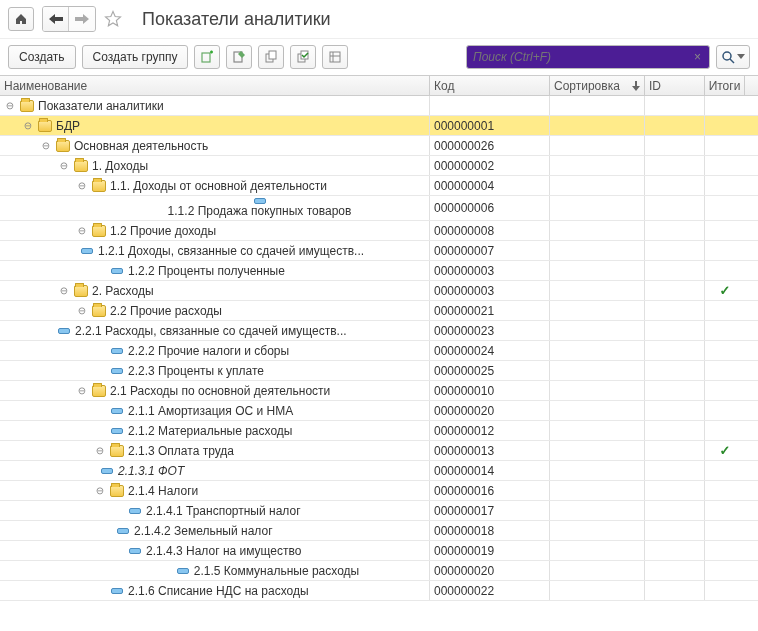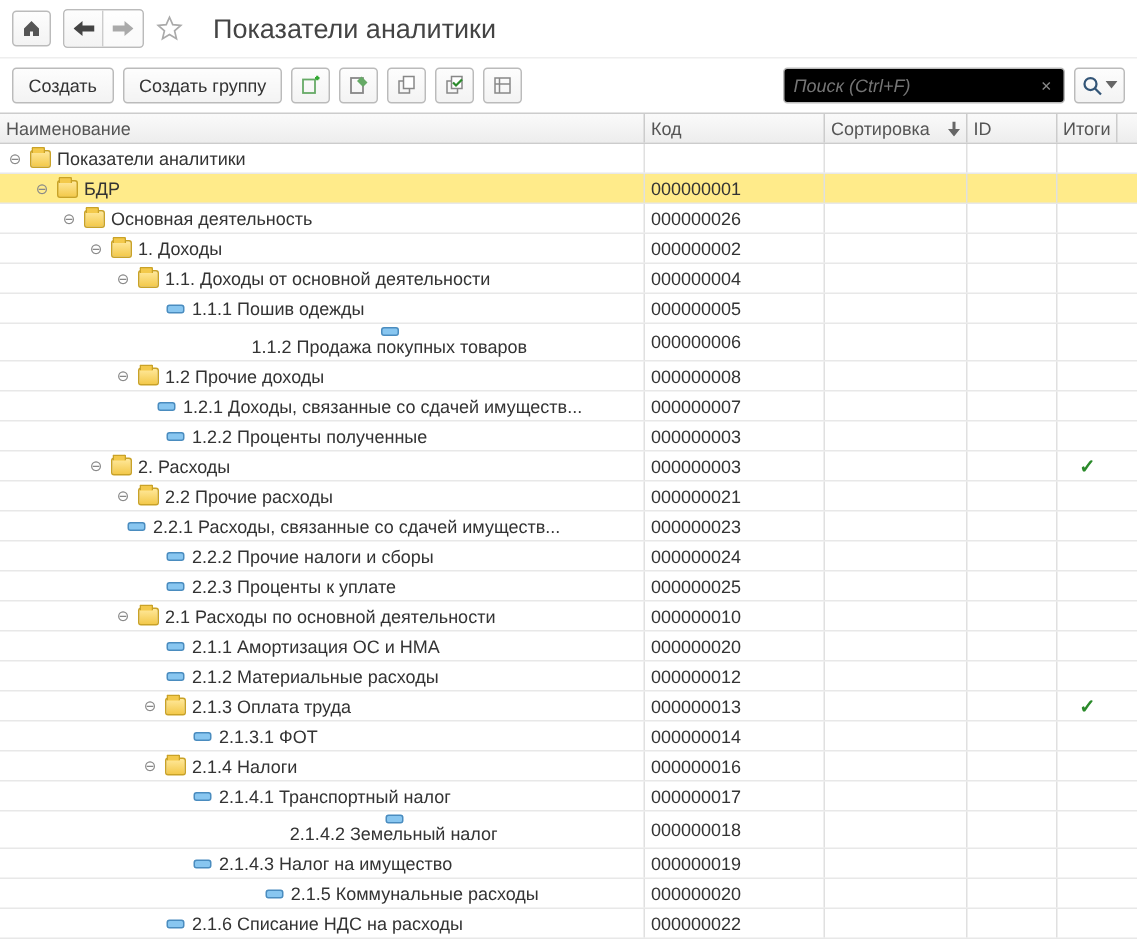--- a/index.html
+++ b/index.html
@@ -59,23 +59,23 @@
     cursor: pointer;
     font-size: 12px;
   }
   .spacer { flex: 1; }
   .search-wrap {
     display: flex;
     align-items: center;
     border: 1px solid #bbb;
     border-radius: 3px;
     height: 24px;
-    width: 188px;
+    width: 244px;
     padding: 0 4px;
-    background:#000000;
+    background:#4c1d95;
   }
   .search-wrap input {
     flex: 1;
     border: none;
     outline: none;
     font-size: 12px;
     font-style: italic;
     color: #aaa;
     background: transparent;
   }
@@ -305,31 +305,20 @@
           <span class="tree-toggle">⊖</span>
           <span class="folder-icon"></span>
           <span>1.1. Доходы от основной деятельности</span>
         </div>
         <div class="cell col-code">000000004</div>
         <div class="cell col-sort"></div>
         <div class="cell col-id"></div>
         <div class="cell col-tot"></div>
       </div>
       <div class="grid-row">
-        <div class="cell col-name" style="padding-left: 94px;">
-          <span class="tree-toggle"></span>
-          <span class="leaf-icon"></span>
-          <span>1.1.1 Пошив одежды</span>
-        </div>
-        <div class="cell col-code">000000005</div>
-        <div class="cell col-sort"></div>
-        <div class="cell col-id"></div>
-        <div class="cell col-tot"></div>
-      </div>
-      <div class="grid-row">
         <div class="cell col-name" style="padding-left: 94px; flex-direction: column;">
           <span class="tree-toggle"></span>
           <span class="leaf-icon"></span>
           <span>1.1.2 Продажа покупных товаров</span>
         </div>
         <div class="cell col-code">000000006</div>
         <div class="cell col-sort"></div>
         <div class="cell col-id"></div>
         <div class="cell col-tot"></div>
       </div>
@@ -338,21 +327,21 @@
           <span class="tree-toggle">⊖</span>
           <span class="folder-icon"></span>
           <span>1.2 Прочие доходы</span>
         </div>
         <div class="cell col-code">000000008</div>
         <div class="cell col-sort"></div>
         <div class="cell col-id"></div>
         <div class="cell col-tot"></div>
       </div>
       <div class="grid-row">
-        <div class="cell col-name" style="padding-left: 88px;">
+        <div class="cell col-name" style="padding-left: 64px;">
           <span class="tree-toggle"></span>
           <span class="leaf-icon"></span>
           <span>1.2.1 Доходы, связанные со сдачей имуществ...</span>
         </div>
         <div class="cell col-code">000000007</div>
         <div class="cell col-sort"></div>
         <div class="cell col-id"></div>
         <div class="cell col-tot"></div>
       </div>
       <div class="grid-row">
@@ -384,21 +373,21 @@
           <span class="tree-toggle">⊖</span>
           <span class="folder-icon"></span>
           <span>2.2 Прочие расходы</span>
         </div>
         <div class="cell col-code">000000021</div>
         <div class="cell col-sort"></div>
         <div class="cell col-id"></div>
         <div class="cell col-tot"></div>
       </div>
       <div class="grid-row">
-        <div class="cell col-name" style="padding-left: 68px;">
+        <div class="cell col-name" style="padding-left: 41px;">
           <span class="tree-toggle"></span>
           <span class="leaf-icon"></span>
           <span>2.2.1 Расходы, связанные со сдачей имуществ...</span>
         </div>
         <div class="cell col-code">000000023</div>
         <div class="cell col-sort"></div>
         <div class="cell col-id"></div>
         <div class="cell col-tot"></div>
       </div>
       <div class="grid-row">
@@ -463,54 +452,54 @@
           <span>2.1.3 Оплата труда</span>
         </div>
         <div class="cell col-code">000000013</div>
         <div class="cell col-sort"></div>
         <div class="cell col-id"></div>
         <div class="cell col-tot">
           <span class="check">✓</span>
         </div>
       </div>
       <div class="grid-row">
+        <div class="cell col-name" style="padding-left: 84px; font-style: italic;">
+          <span class="tree-toggle"></span>
+          <span class="leaf-icon"></span>
+          <span>2.1.3.1 ФОТ</span>
+        </div>
+        <div class="cell col-code">000000014</div>
+        <div class="cell col-sort"></div>
+        <div class="cell col-id"></div>
+        <div class="cell col-tot"></div>
+      </div>
+      <div class="grid-row">
+        <div class="cell col-name" style="padding-left: 94px;">
+          <span class="tree-toggle">⊖</span>
+          <span class="folder-icon"></span>
+          <span>2.1.4 Налоги</span>
+        </div>
+        <div class="cell col-code">000000016</div>
+        <div class="cell col-sort"></div>
+        <div class="cell col-id"></div>
+        <div class="cell col-tot"></div>
+      </div>
+      <div class="grid-row">
         <div class="cell col-name" style="padding-left: 112px;">
           <span class="tree-toggle"></span>
           <span class="leaf-icon"></span>
-          <span>2.1.3.1 ФОТ</span>
-        </div>
-        <div class="cell col-code">000000014</div>
-        <div class="cell col-sort"></div>
-        <div class="cell col-id"></div>
-        <div class="cell col-tot"></div>
-      </div>
-      <div class="grid-row">
-        <div class="cell col-name" style="padding-left: 94px;">
-          <span class="tree-toggle">⊖</span>
-          <span class="folder-icon"></span>
-          <span>2.1.4 Налоги</span>
-        </div>
-        <div class="cell col-code">000000016</div>
-        <div class="cell col-sort"></div>
-        <div class="cell col-id"></div>
-        <div class="cell col-tot"></div>
-      </div>
-      <div class="grid-row">
-        <div class="cell col-name" style="padding-left: 112px;">
-          <span class="tree-toggle"></span>
-          <span class="leaf-icon"></span>
           <span>2.1.4.1 Транспортный налог</span>
         </div>
         <div class="cell col-code">000000017</div>
         <div class="cell col-sort"></div>
         <div class="cell col-id"></div>
         <div class="cell col-tot"></div>
       </div>
       <div class="grid-row">
-        <div class="cell col-name" style="padding-left: 100px; flex-direction: column;">
+        <div class="cell col-name" style="padding-left: 100px;">
           <span class="tree-toggle"></span>
           <span class="leaf-icon"></span>
           <span>2.1.4.2 Земельный налог</span>
         </div>
         <div class="cell col-code">000000018</div>
         <div class="cell col-sort"></div>
         <div class="cell col-id"></div>
         <div class="cell col-tot"></div>
       </div>
       <div class="grid-row">

